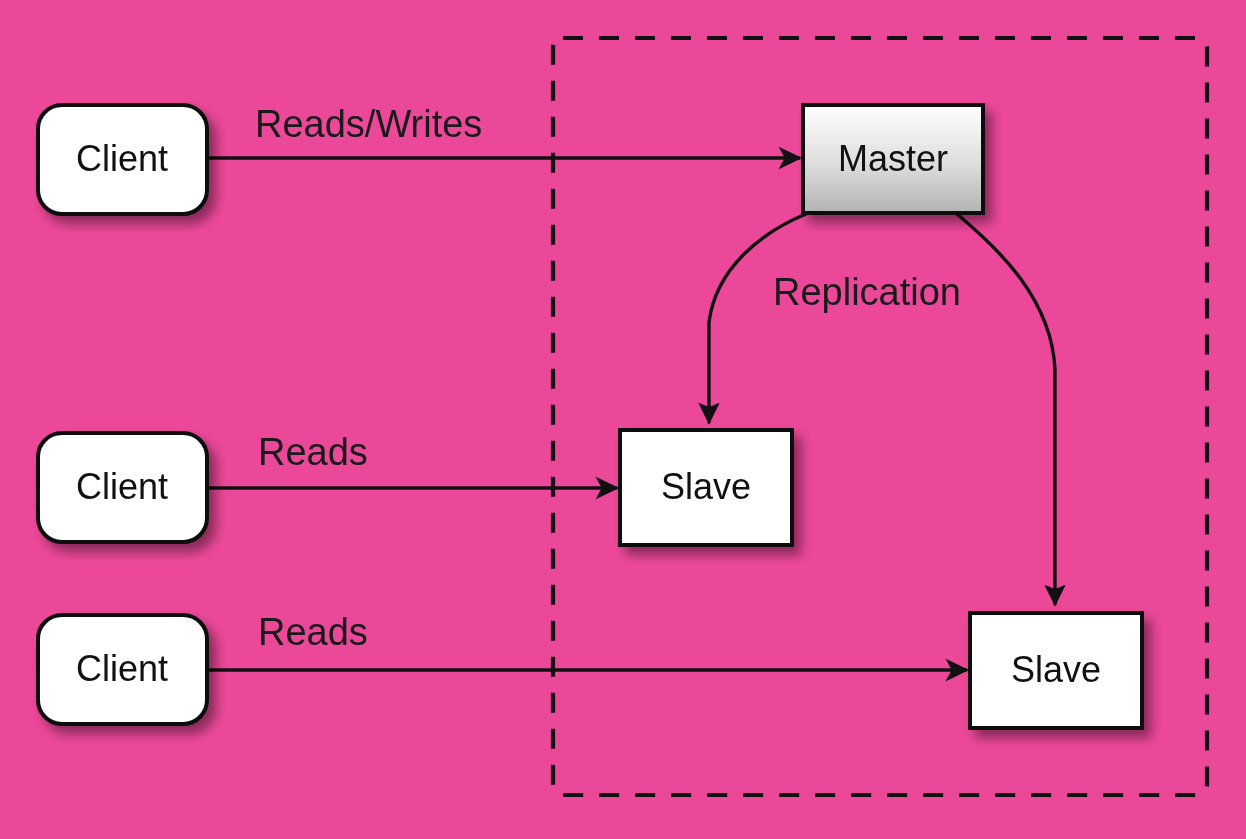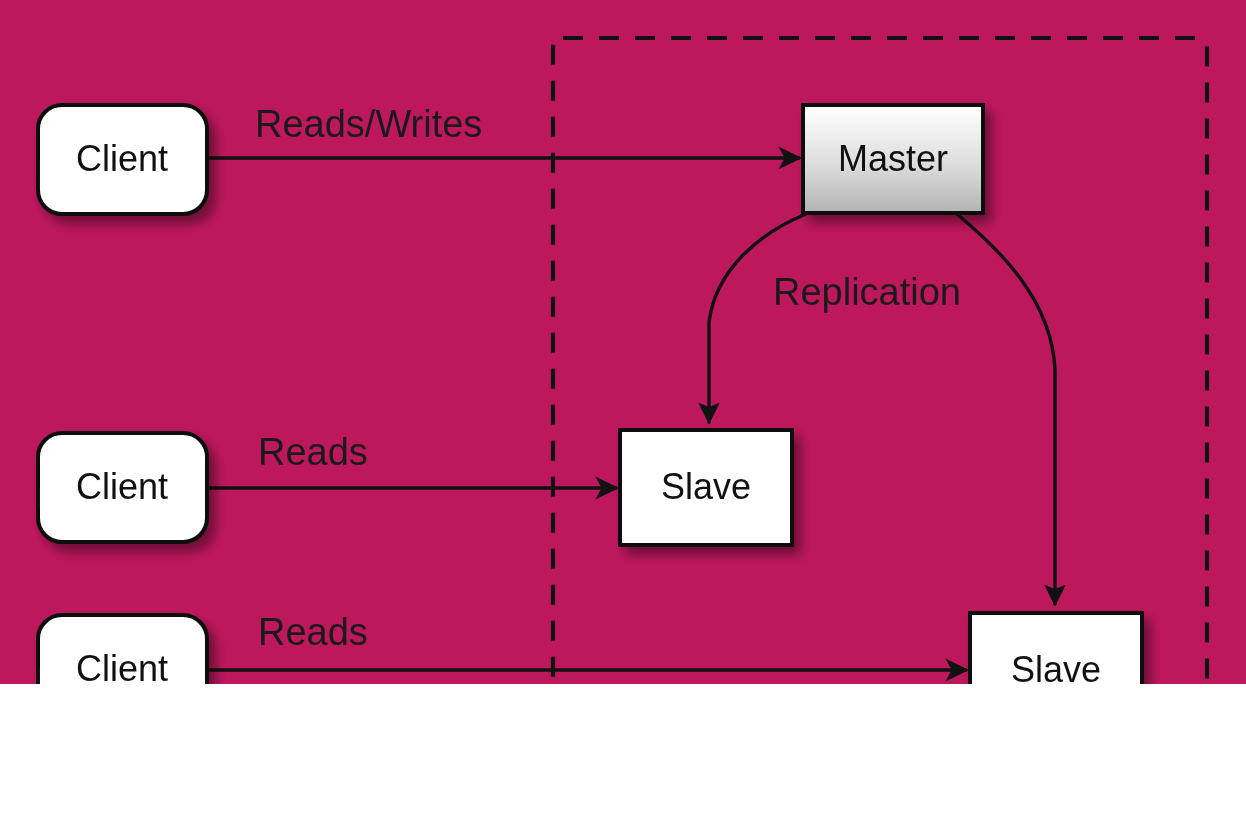--- a/index.html
+++ b/index.html
@@ -6,22 +6,22 @@
     margin: 0;
     padding: 0;
     background: #ffffff;
   }
   body {
     font-family: "Liberation Sans", sans-serif;
   }
   #canvas {
     position: relative;
     width: 1246px;
-    height: 684px;
-    background: #be185d;
+    height: 839px;
+    background: #ec4899;
     overflow: hidden;
   }
   #diagram-svg {
     position: absolute;
     left: 0;
     top: 0;
     width: 1246px;
     height: 839px;
   }
   .node-label {

